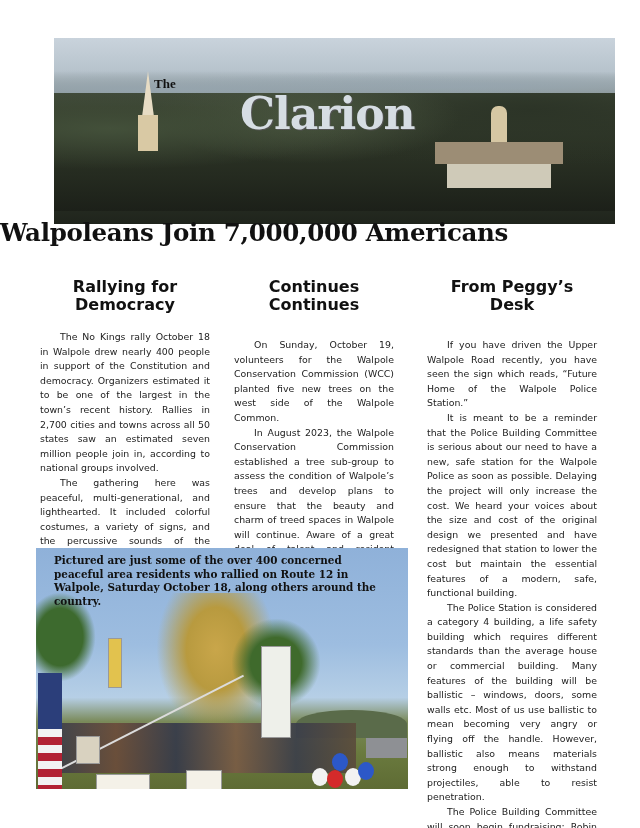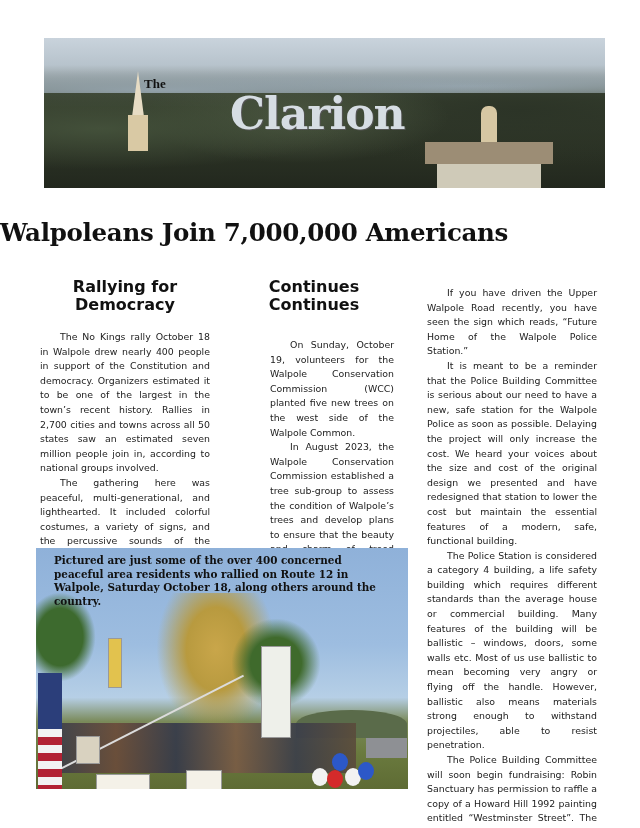--- a/index.html
+++ b/index.html
@@ -1,19 +1,19 @@
 <!DOCTYPE html>
 <html><head>
 <meta charset="utf-8">
 <style>
   html, body { margin: 0; padding: 0; background: #ffffff; }
   body { width: 640px; height: 828px; position: relative; overflow: hidden; font-family: "DejaVu Sans", sans-serif; color: #1a1a1a; }
 
   
-  .masthead { position: absolute; left: 44px; top: 38px; width: 561px; height: 150px; overflow: hidden;
+  .masthead { position: absolute; left: 54px; top: 38px; width: 561px; height: 186px; overflow: hidden;
     background: linear-gradient(180deg, #c9d3dc 0%, #b7c3cc 18%, #8a9595 30%, #4f5a4a 42%, #38412f 60%, #2b3126 80%, #1f241c 100%); }
   .mh-clouds { position: absolute; left: 0; top: 28px; width: 100%; height: 40px;
     background: radial-gradient(ellipse at 20% 60%, rgba(150,165,175,0.9) 0, rgba(150,165,175,0) 60%),
                 radial-gradient(ellipse at 75% 50%, rgba(150,165,175,0.9) 0, rgba(150,165,175,0) 55%); }
   .mh-trees { position: absolute; left: 0; top: 55px; width: 100%; height: 118px;
     background:
       radial-gradient(ellipse at 10% 30%, #43503a 0, rgba(67,80,58,0) 35%),
       radial-gradient(ellipse at 45% 20%, #4a5640 0, rgba(74,86,64,0) 35%),
       radial-gradient(ellipse at 85% 15%, #2c3427 0, rgba(44,52,39,0) 40%),
       linear-gradient(180deg, rgba(55,64,46,0.9) 0%, #252b20 70%, #1c2019 100%); }
@@ -36,21 +36,21 @@
   
   .col { position: absolute; top: 262px; }
   .col h2 { margin: 16px; text-align: center; font-family: "DejaVu Sans", sans-serif; font-weight: bold; font-size: 16px; line-height: 18px; color: #111; }
   .col .body { font-family: "DejaVu Sans", sans-serif; font-size: 9.4px; line-height: 14.6px; text-align: justify; color: #222; }
   .col .body p { margin: 0; text-indent: 20px; }
   .cont { font-family: "DejaVu Serif", serif; font-size: 10px; text-align: right; color: #222; line-height: 14px; }
 
   .col1 { left: 40px; width: 170px; }
   .col1 .body { margin-top: 10px; }
   .col2 { left: 234px; width: 160px; }
-  .col2 .body { margin-top: 24px; margin-left: 36px; }
+  .col2 .body { margin-top: 24px; }
   .col2 .cont { padding-right: 12px; }
   .col3 { left: 427px; width: 170px; }
   .col3 .body { margin-top: 24px; }
 
   
   .photo { position: absolute; left: 36px; top: 548px; width: 372px; height: 241px; overflow: hidden;
     background: linear-gradient(180deg, #8fb1d9 0%, #9dbde0 40%, #b6cfe6 62%, #7a8a5a 72%, #6a7a3e 85%, #5e6b34 100%); }
   .ph-tree1 { position: absolute; left: 0; top: 44px; width: 60px; height: 90px; background: radial-gradient(ellipse at 40% 50%, #3d6a2e 0, #3d6a2e 45%, rgba(61,106,46,0) 70%); }
   .ph-tree2 { position: absolute; left: 120px; top: 45px; width: 120px; height: 140px; background: radial-gradient(ellipse at 50% 40%, #c9a64a 0, #b89a3f 35%, rgba(140,140,60,0) 70%); }
   .ph-tree3 { position: absolute; left: 195px; top: 70px; width: 90px; height: 90px; background: radial-gradient(ellipse at 50% 50%, #3f6a2c 0, #3f6a2c 40%, rgba(63,106,44,0) 70%); }
@@ -109,20 +109,21 @@
 <div class="col col2">
   <h2>Continues Continues</h2>
   <div class="body">
     <p>On Sunday, October 19, volunteers for the Walpole Conservation Commission (WCC) planted five new trees on the west side of the Walpole Common.</p>
     <p>In August 2023, the Walpole Conservation Commission established a tree sub-group to assess the condition of Walpole’s trees and develop plans to ensure that the beauty and charm of treed spaces in Walpole will continue. Aware of a great deal of talent and resident interest in preserving our treed heritage, the WCC asked for volunteers to begin planning, planting and preserving.</p>
   </div>
   <div class="cont">- Continued Page  10</div>
 </div>
 
 <div class="col col3">
+  <h2>From Peggy’s Desk</h2>
   <div class="body">
     <p>If you have driven the Upper Walpole Road recently, you have seen the sign which reads, “Future Home of the Walpole Police Station.”</p>
     <p>It is meant to be a reminder that the Police Building Committee is serious about our need to have a new, safe station for the Walpole Police as soon as possible. Delaying the project will only increase the cost.  We heard your voices about the size and cost of the original design we presented and have redesigned that station to lower the cost but maintain the essential features of a modern, safe, functional building.</p>
     <p>The Police Station is considered a category 4 building, a life safety building which requires different standards than the average house or commercial building.  Many features of the building will be ballistic – windows, doors, some walls etc.  Most of us use ballistic to mean becoming very angry or flying off the handle.  However, ballistic also means materials strong enough to withstand projectiles, able to resist penetration.</p>
     <p>The Police Building Committee will soon begin fundraising: Robin Sanctuary has permission to raffle a copy of a Howard Hill 1992 painting entitled “Westminster Street”.  The painting has been copied on canvas and is framed: it shows the Walpole</p>
   </div>
 
 </div>
 
 <div class="photo">

